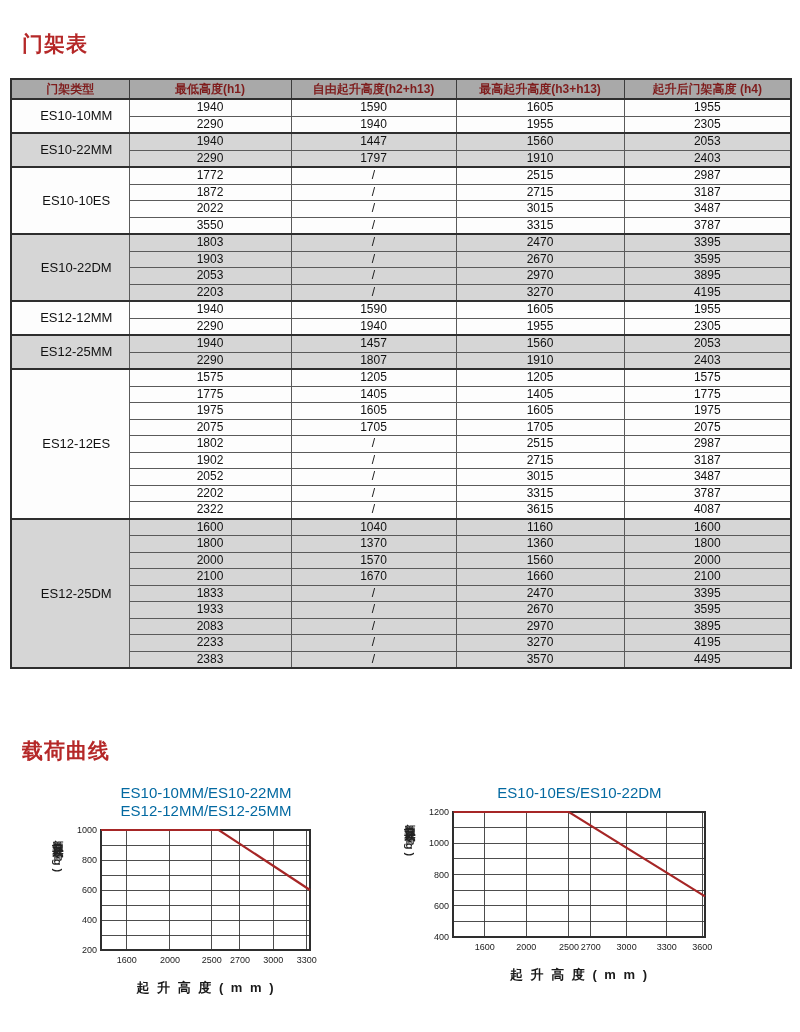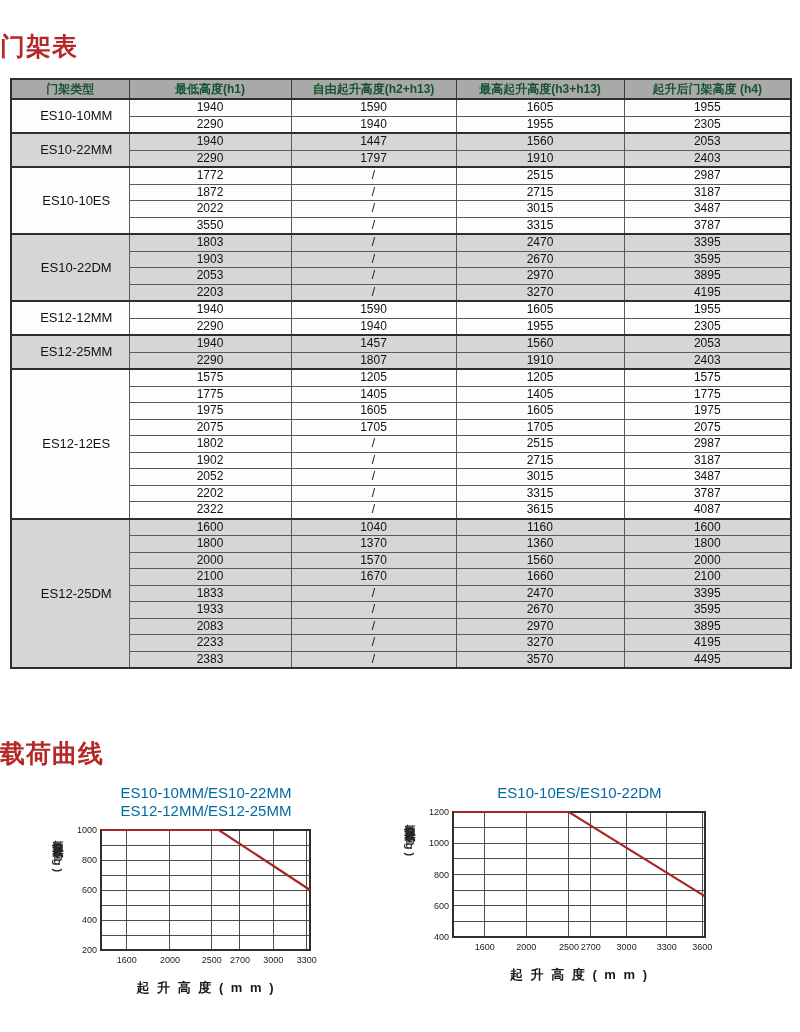--- a/index.html
+++ b/index.html
@@ -1,25 +1,25 @@
 <!DOCTYPE html>
 <html><head>
 <meta charset="utf-8">
 <style>
   html,body{margin:0;padding:0;background:#fff;}
   body{width:800px;height:1032px;font-family:"Liberation Sans","DejaVu Sans",sans-serif;color:#111;}
   .page{position:relative;width:800px;height:1032px;background:#fff;overflow:hidden;}
 
-  .section-title{position:absolute;left:0;margin:0;color:#b52828;font-size:25px;font-weight:bold;letter-spacing:1px;}
+  .section-title{position:absolute;left:22px;margin:0;color:#b52828;font-size:21px;font-weight:bold;letter-spacing:1px;}
   #title-mast{top:30px;}
   #title-curve{top:737px;}
 
   table.mast{position:absolute;left:10px;top:78px;width:780px;border-collapse:collapse;table-layout:fixed;
              border:2px solid #2e2e2e;font-size:12px;}
-  table.mast th{background:#a9a9a9;color:#14532d;font-weight:bold;height:18px;line-height:18px;
+  table.mast th{background:#a9a9a9;color:#7f1d1d;font-weight:bold;height:18px;line-height:18px;
                 border:1px solid #3d3d3d;font-size:12px;padding:0;text-align:center;}
   table.mast td{border:1px solid #5a5a5a;text-align:center;height:15.5px;line-height:15.5px;padding:0;background:#fdfdfd;}
   table.mast tr.shaded td{background:#d6d6d6;}
   table.mast tr.gstart td{border-top:2px solid #2e2e2e;}
   table.mast td.model{font-size:13px;padding-left:12px;}
 
   .charts-row{position:absolute;top:784px;left:0;width:800px;display:flex;}
   .chart-block{display:flex;flex-direction:column;}
   #chart-block-1{margin-left:50px;}
   #chart-block-2{margin-left:84px;}

